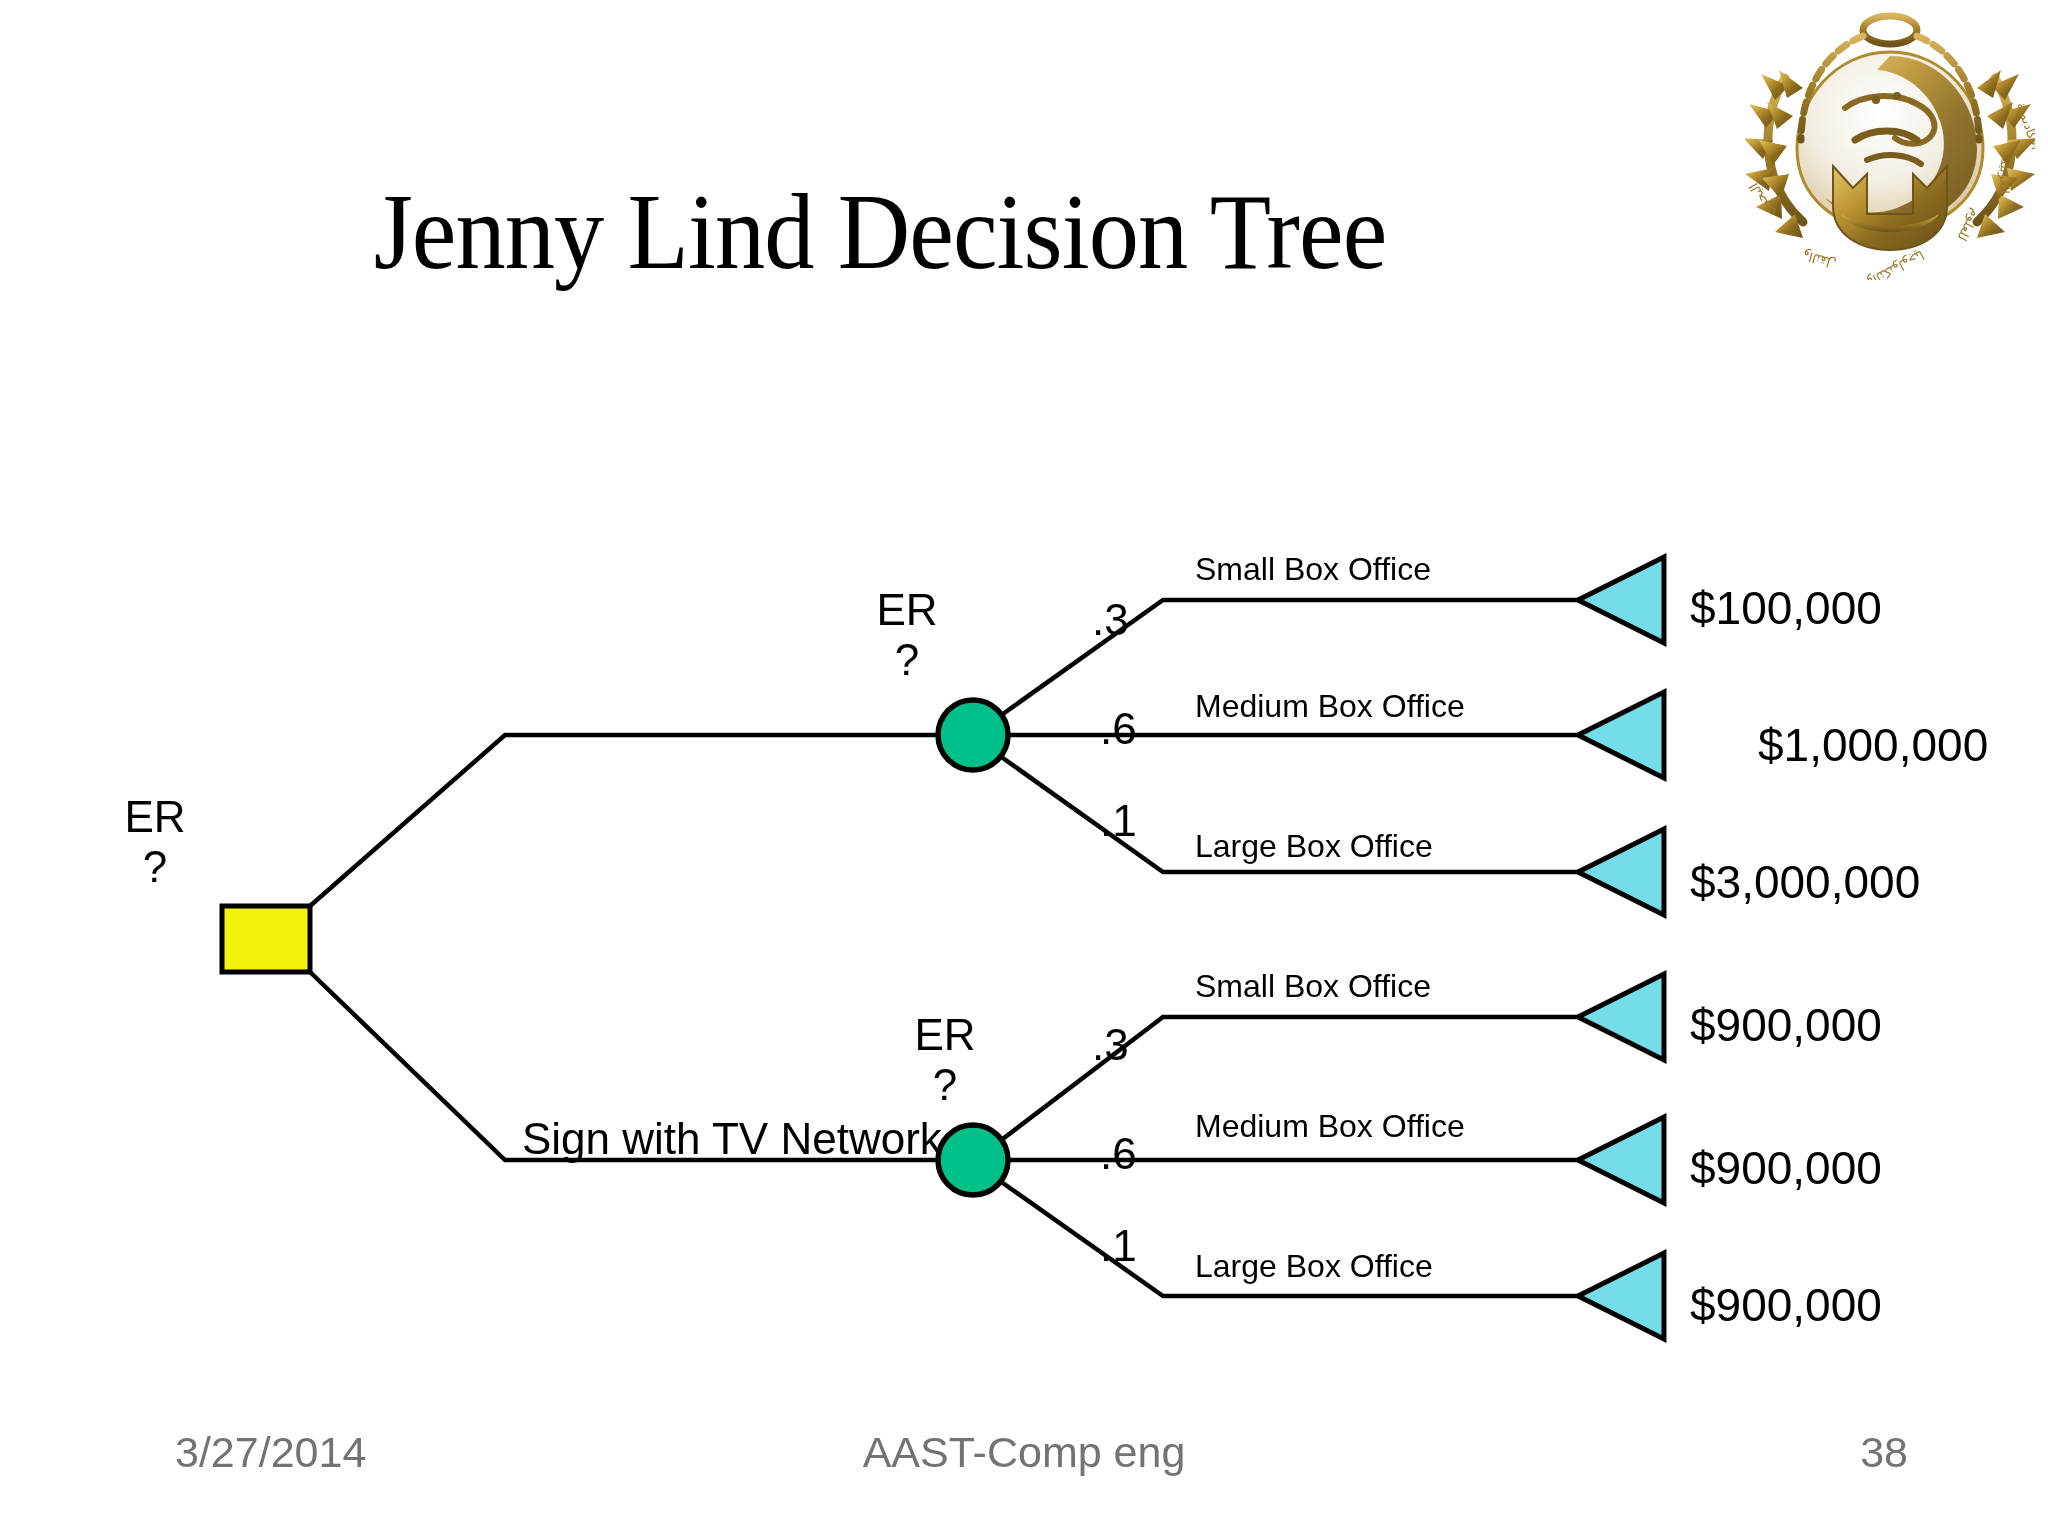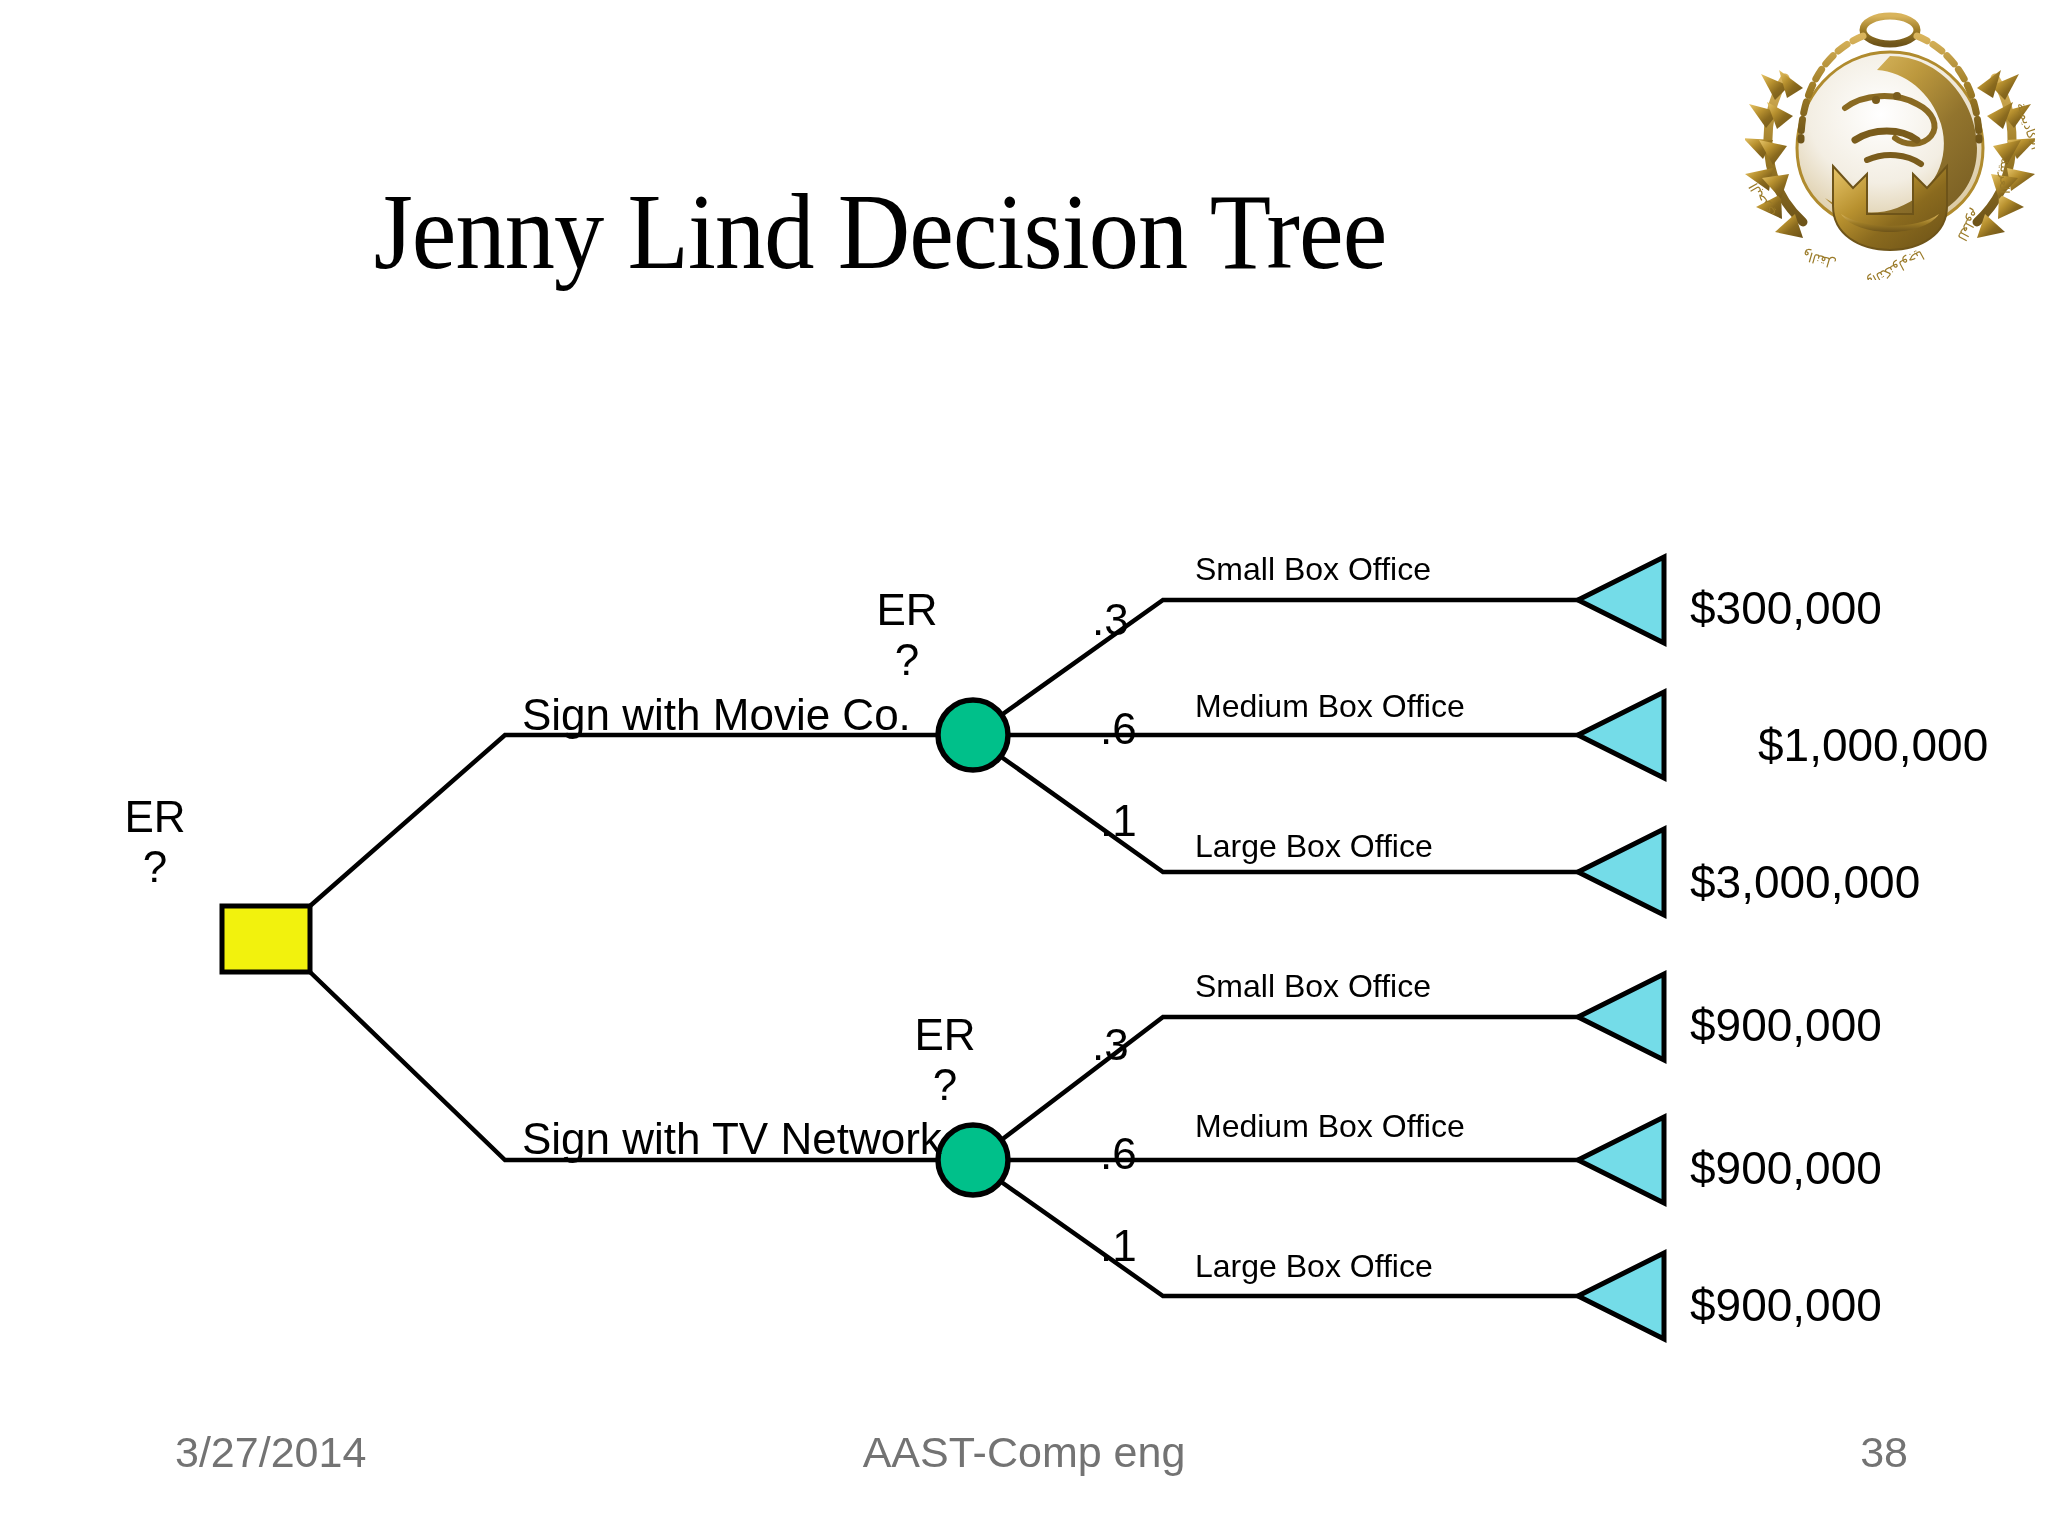--- a/index.html
+++ b/index.html
@@ -231,21 +231,20 @@
     <polygon class="terminal-triangle" points="1578,735  1664,692  1664,778"></polygon>
     <polygon class="terminal-triangle" points="1578,872  1664,829  1664,915"></polygon>
     <polygon class="terminal-triangle" points="1578,1017 1664,974  1664,1060"></polygon>
     <polygon class="terminal-triangle" points="1578,1160 1664,1117 1664,1203"></polygon>
     <polygon class="terminal-triangle" points="1578,1296 1664,1253 1664,1339"></polygon>
   </svg>
 
   <div class="lbl er-label" style="left:110px; top:792px;">ER</div>
   <div class="lbl er-label" style="left:110px; top:842px;">?</div>
 
-  <div class="lbl branch-label" style="left:522px; top:690px;">Sign with Movie Co.</div>
   <div class="lbl branch-label" style="left:522px; top:1114px;">Sign with TV Network</div>
 
   <div class="lbl er-label" style="left:862px; top:585px;">ER</div>
   <div class="lbl er-label" style="left:862px; top:635px;">?</div>
 
   <div class="lbl er-label" style="left:900px; top:1010px;">ER</div>
   <div class="lbl er-label" style="left:900px; top:1060px;">?</div>
 
   <div class="lbl prob-label" style="left:1092px; top:595px;">.3</div>
   <div class="lbl prob-label" style="left:1100px; top:704px;">.6</div>
@@ -256,21 +255,21 @@
   <div class="lbl prob-label" style="left:1100px; top:1221px;">.1</div>
 
   <div class="lbl outcome-label" style="left:1195px; top:551px;">Small Box Office</div>
   <div class="lbl outcome-label" style="left:1195px; top:688px;">Medium Box Office</div>
   <div class="lbl outcome-label" style="left:1195px; top:828px;">Large Box Office</div>
 
   <div class="lbl outcome-label" style="left:1195px; top:968px;">Small Box Office</div>
   <div class="lbl outcome-label" style="left:1195px; top:1108px;">Medium Box Office</div>
   <div class="lbl outcome-label" style="left:1195px; top:1248px;">Large Box Office</div>
 
-  <div class="lbl payoff-label" style="left:1690px; top:581px;">$300,000</div>
+  <div class="lbl payoff-label" style="left:1690px; top:581px;">$100,000</div>
   <div class="lbl payoff-label" style="left:1758px; top:718px;">$1,000,000</div>
   <div class="lbl payoff-label" style="left:1690px; top:855px;">$3,000,000</div>
 
   <div class="lbl payoff-label" style="left:1690px; top:998px;">$900,000</div>
   <div class="lbl payoff-label" style="left:1690px; top:1141px;">$900,000</div>
   <div class="lbl payoff-label" style="left:1690px; top:1278px;">$900,000</div>
 
   <div id="footer">
     <div class="footer-cell" id="footer-date">3/27/2014</div>
     <div class="footer-cell" id="footer-note">AAST-Comp eng</div>

